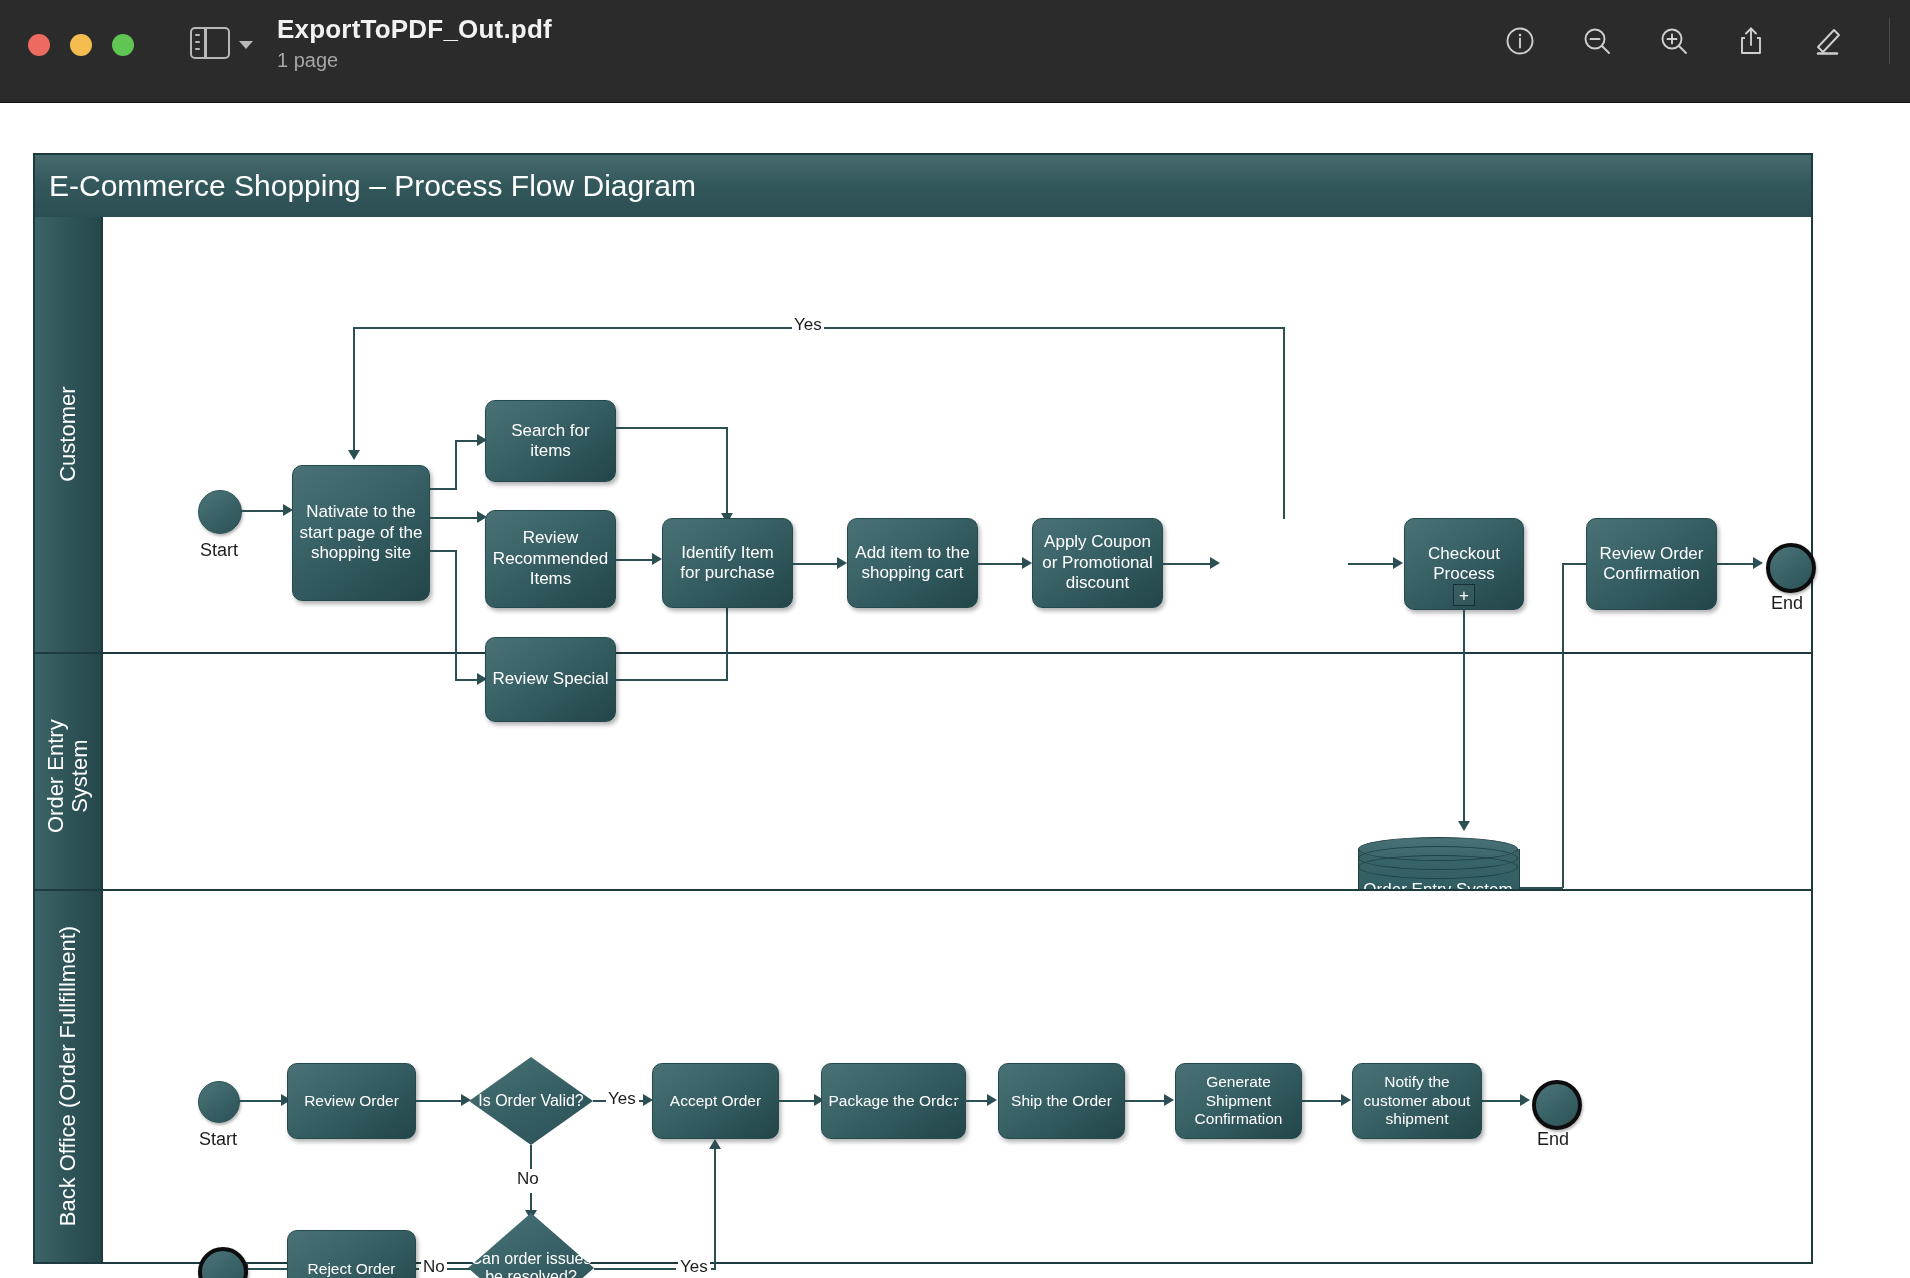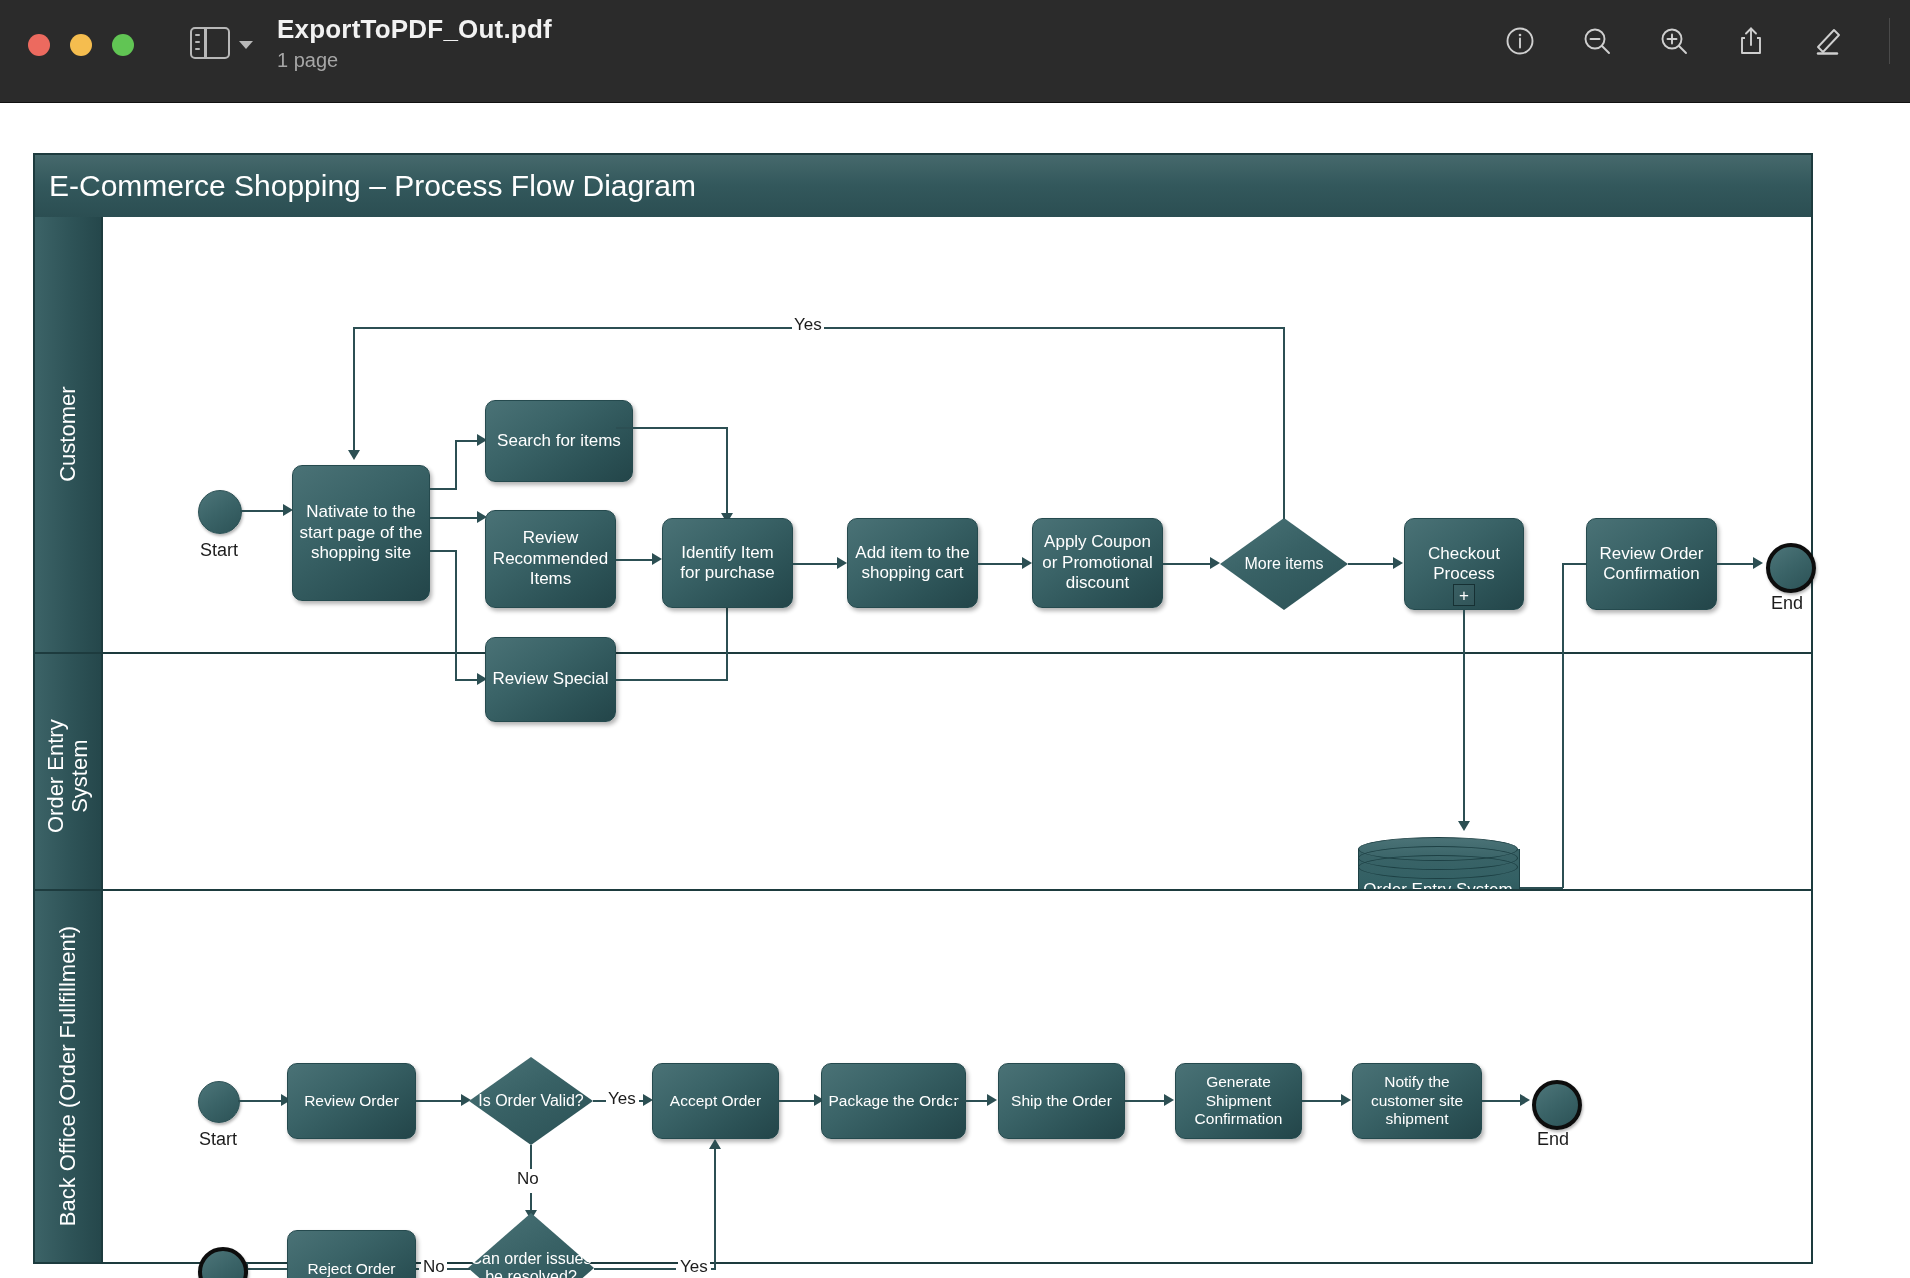--- a/index.html
+++ b/index.html
@@ -224,21 +224,21 @@
     <div class="arrow right" style="left:442px;top:279px;"></div>
 
     <div class="conn h" style="left:395px;top:362px;width:53px;"></div>
     <div class="arrow right" style="left:442px;top:356px;"></div>
 
     <div class="conn h" style="left:395px;top:395px;width:27px;"></div>
     <div class="conn v" style="left:420px;top:395px;height:130px;"></div>
     <div class="conn h" style="left:420px;top:524px;width:25px;"></div>
     <div class="arrow right" style="left:442px;top:518px;"></div>
 
-    <div class="node" style="left:450px;top:245px;width:148px;height:82px;">Search for items</div>
+    <div class="node" style="left:450px;top:245px;width:131px;height:82px;">Search for items</div>
 
     <div class="node" style="left:450px;top:482px;width:131px;height:85px;">Review Special</div>
 
     <div class="node" style="left:450px;top:355px;width:131px;height:98px;">Review Recommended Items</div>
 
     <div class="conn h" style="left:581px;top:272px;width:112px;"></div>
     <div class="conn v" style="left:691px;top:272px;height:93px;"></div>
     <div class="arrow down" style="left:686px;top:358px;"></div>
 
     <div class="conn h" style="left:581px;top:404px;width:42px;"></div>
@@ -256,24 +256,20 @@
     <div class="node" style="left:812px;top:363px;width:131px;height:90px;">Add item to the shopping cart</div>
 
     <div class="conn h" style="left:943px;top:408px;width:50px;"></div>
     <div class="arrow right" style="left:987px;top:402px;"></div>
 
     <div class="node" style="left:997px;top:363px;width:131px;height:90px;">Apply Coupon or Promotional discount</div>
 
     <div class="conn h" style="left:1128px;top:408px;width:53px;"></div>
     <div class="arrow right" style="left:1175px;top:402px;"></div>
 
-    <div class="gateway" style="left:1185px;top:363px;width:128px;height:92px;">
-      <div class="dia"></div>
-      <div class="gtext">More items</div>
-    </div>
 
     <div class="conn v" style="left:1248px;top:172px;height:192px;"></div>
     <div class="conn h" style="left:318px;top:172px;width:932px;"></div>
     <div class="conn v" style="left:318px;top:172px;height:127px;"></div>
     <div class="arrow down" style="left:313px;top:295px;"></div>
     <div class="elabel" style="left:757px;top:160px;">Yes</div>
 
     <div class="conn h" style="left:1313px;top:408px;width:52px;"></div>
     <div class="arrow right" style="left:1358px;top:402px;"></div>
 
@@ -347,21 +343,21 @@
     <div class="node small" style="left:963px;top:172px;width:127px;height:76px;">Ship the Order</div>
 
     <div class="conn h" style="left:1090px;top:209px;width:45px;"></div>
     <div class="arrow right" style="left:1129px;top:203px;"></div>
 
     <div class="node small" style="left:1140px;top:172px;width:127px;height:76px;">Generate Shipment Confirmation</div>
 
     <div class="conn h" style="left:1267px;top:209px;width:45px;"></div>
     <div class="arrow right" style="left:1306px;top:203px;"></div>
 
-    <div class="node small" style="left:1317px;top:172px;width:130px;height:76px;">Notify the customer site shipment</div>
+    <div class="node small" style="left:1317px;top:172px;width:130px;height:76px;">Notify the customer about shipment</div>
 
     <div class="conn h" style="left:1447px;top:209px;width:44px;"></div>
     <div class="arrow right" style="left:1485px;top:203px;"></div>
 
     <div class="evt end" style="left:1497px;top:189px;width:42px;height:42px;"></div>
     <div class="evt-label" style="left:1477px;top:238px;width:82px;">End</div>
 
     <div class="conn v" style="left:495px;top:254px;height:32px;"></div>
     <div class="elabel" style="left:480px;top:278px;">No</div>
     <div class="conn v" style="left:495px;top:302px;height:24px;"></div>

